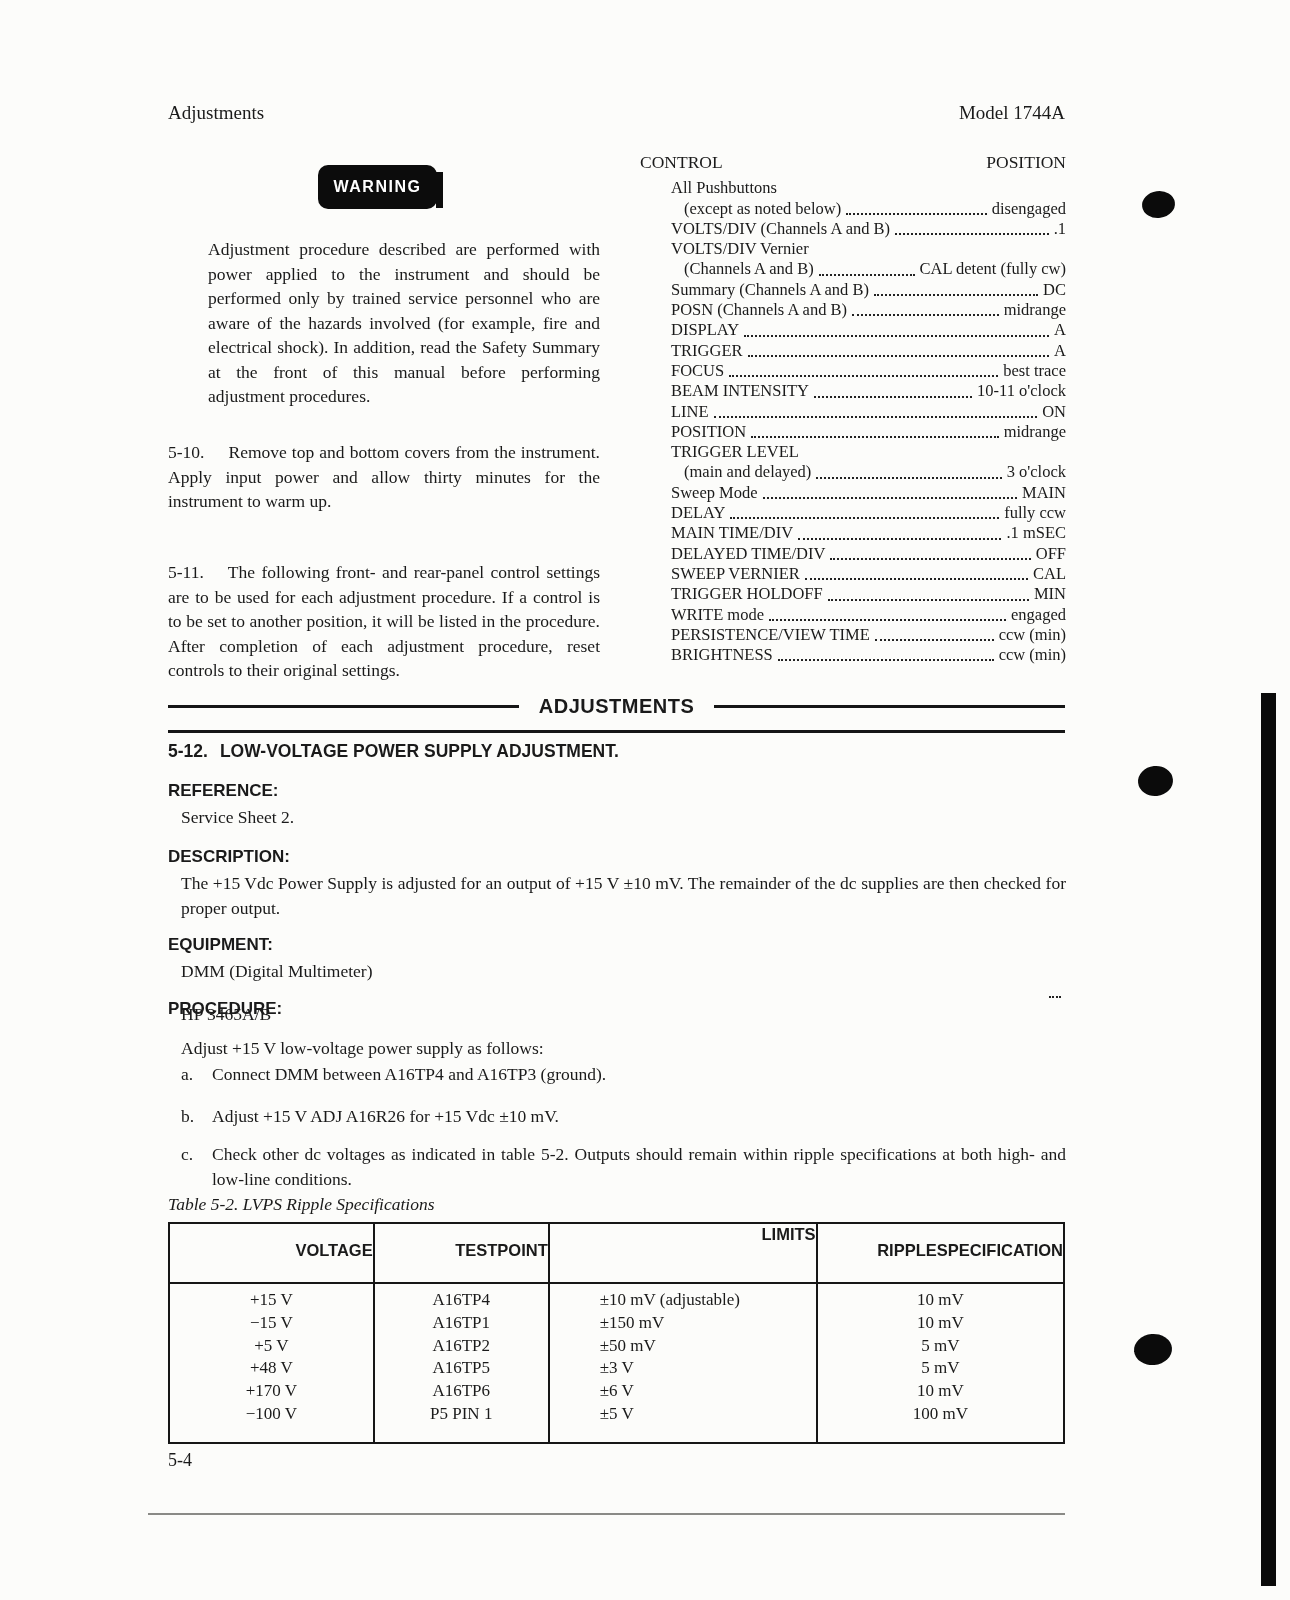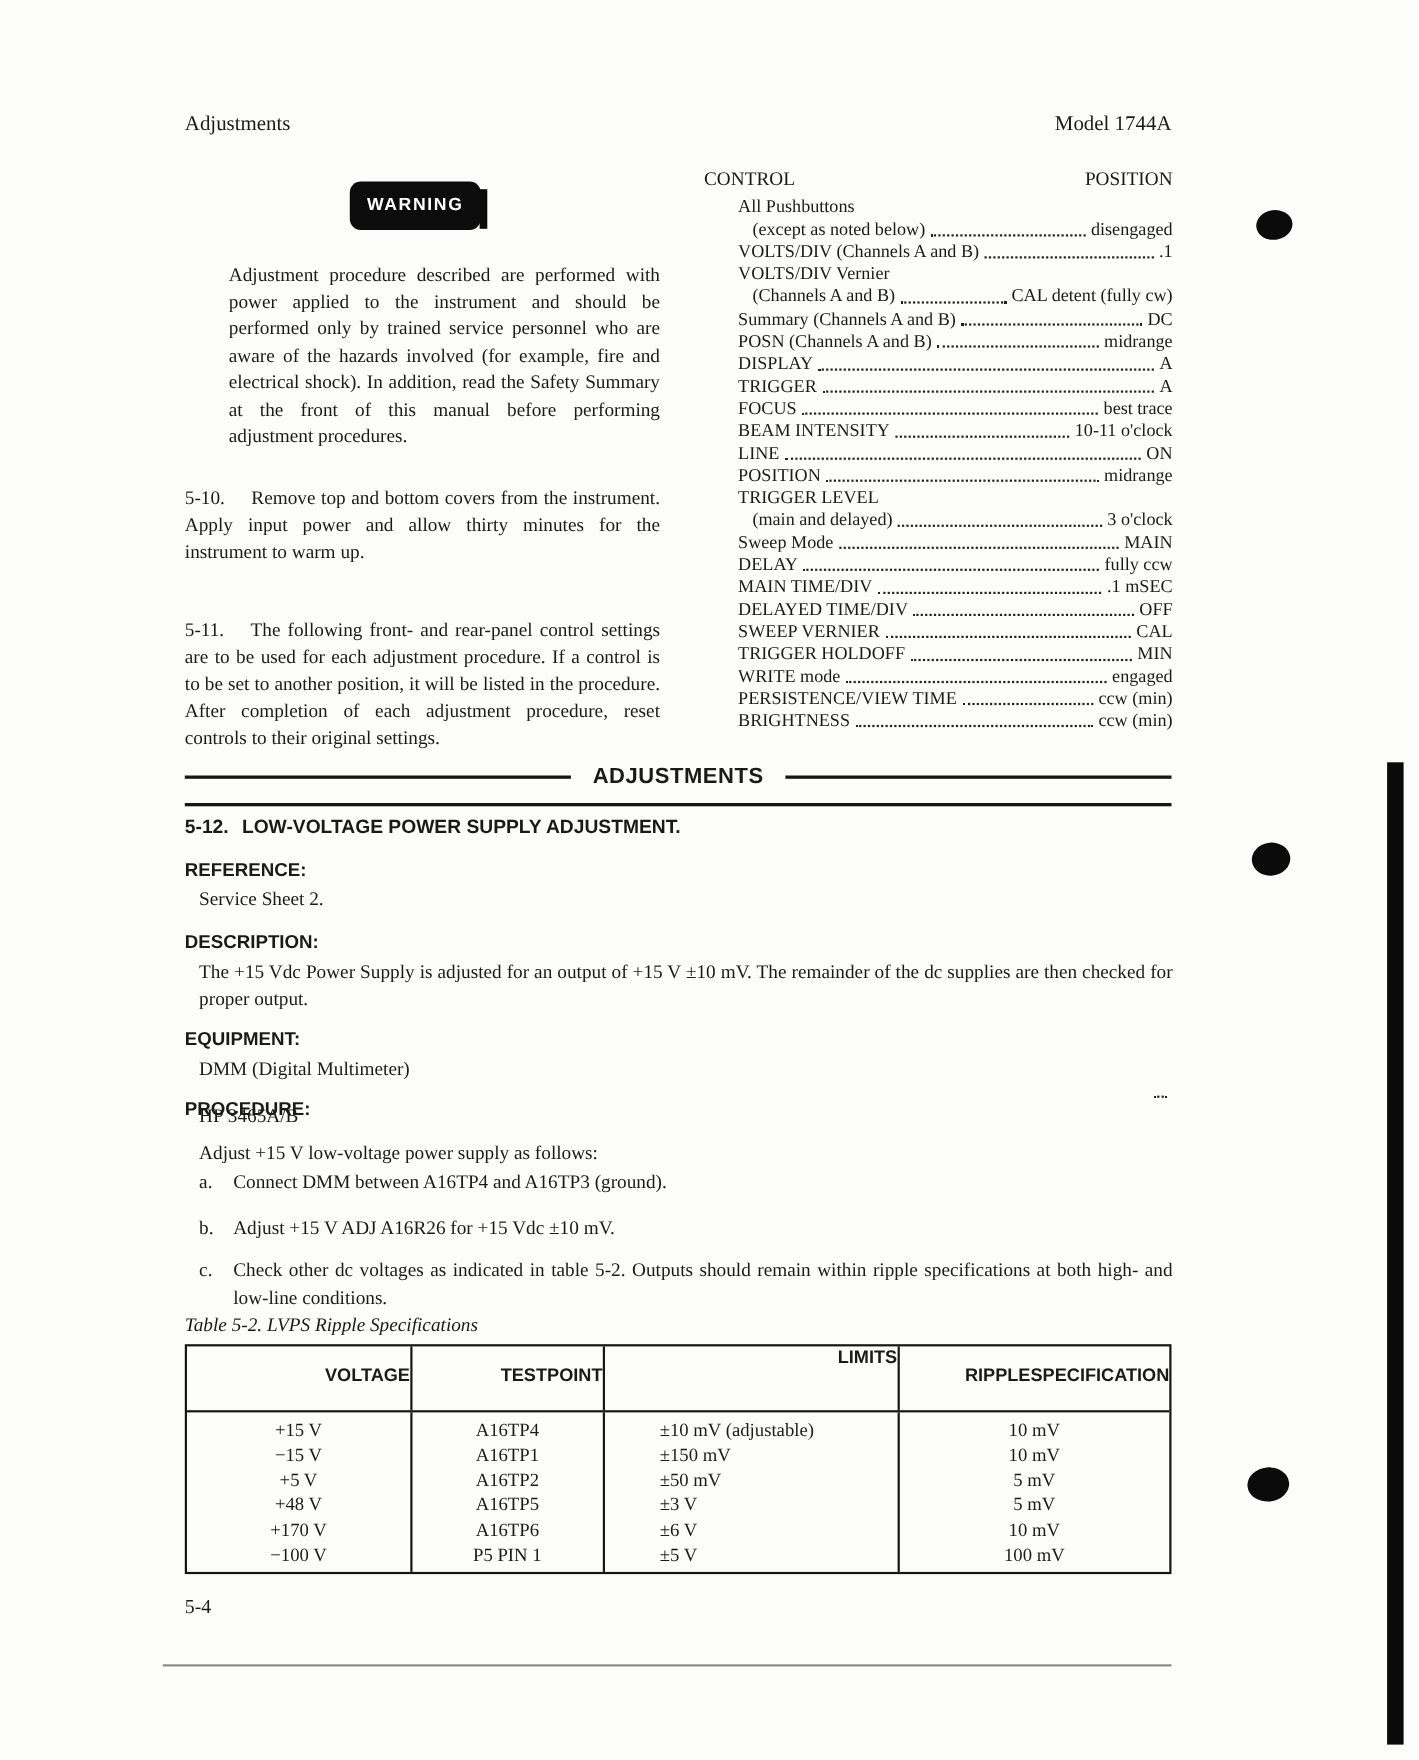--- a/index.html
+++ b/index.html
@@ -55,21 +55,21 @@
   
   .tbl-caption { position:absolute; left:168px; top:1194px; width:897px; font-style:italic; font-size:17.5px; }
   .tbl { position:absolute; left:168px; top:1222px; width:897px; border:2.6px solid #161616; box-sizing:border-box; }
   .tbl-head { display:flex; height:58px; border-bottom:2.2px solid #161616; font-family:"Liberation Sans", sans-serif; font-weight:700; font-size:16.5px; line-height:20px; }
   .tbl-head > div, .tbl-body > div { box-sizing:border-box; }
   .tbl-head > div { display:flex; flex-direction:row; justify-content:flex-end; align-items:center; padding-bottom:7px; }
   .tbl-head > div + div, .tbl-body > div + div { border-left:2.2px solid #161616; }
   .c0 { width:22.7%; } .c1 { width:19.6%; } .c2 { width:30%; } .c3 { flex:1; }
   .tbl-head .c2 { align-items:flex-start; padding-left:14px; }
   .tbl-body { display:flex; font-size:17px; }
-  .tbl-body > div { display:flex; flex-direction:column; padding:5px 0 3px 0; line-height:22.8px; }
+  .tbl-body > div { display:flex; flex-direction:column; padding:5px 0 16px 0; line-height:22.8px; }
   .tbl-body .c0, .tbl-body .c1, .tbl-body .c3 { align-items:center; }
   .tbl-body .c2 { padding-left:50px; }
 
   .footer-num { position:absolute; left:168px; top:1450px; font-size:18px; }
 
   
   .bind-mark { position:absolute; background:#0b0b0b; border-radius:50%; }
   .mark1 { left:1142px; top:191px; width:33px; height:27px; transform:rotate(-8deg); }
   .mark2 { left:1138px; top:766px; width:35px; height:30px; transform:rotate(-6deg); }
   .mark3 { left:1134px; top:1334px; width:38px; height:31px; transform:rotate(-5deg); }

